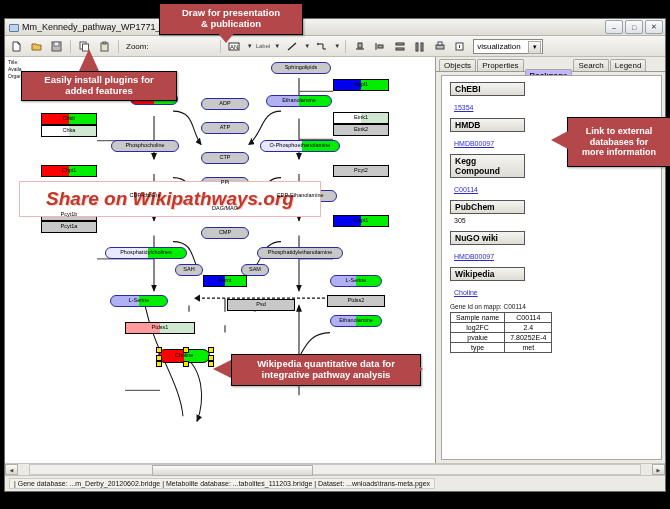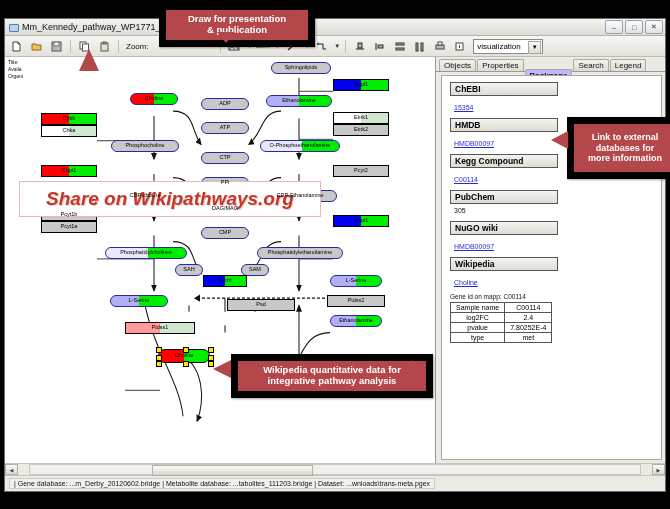--- a/index.html
+++ b/index.html
@@ -50,31 +50,31 @@
   
   .node{position:absolute;box-sizing:border-box;display:flex;align-items:center;justify-content:center;
         font-size:5.5px;color:#000;text-align:center;line-height:1;}
   .metab{border:1px solid #2a2aa0;border-radius:9px;background:#c8c8c8;}
   .gene{border:1px solid #000;background:#c8c8c8;}
 
   svg.edges{position:absolute;inset:0;width:430px;height:100%;pointer-events:none;}
 
   
   .callout{position:absolute;background:#b4474a;color:#fff;font-weight:bold;text-align:center;
-           border:7px solid #000000;box-shadow:1px 1px 2px rgba(0,0,0,.35);z-index:50;
+           border:1px solid #000000;box-shadow:1px 1px 2px rgba(0,0,0,.35);z-index:50;
            display:flex;align-items:center;justify-content:center;line-height:1.15;}
   .c-arrow{position:absolute;width:0;height:0;z-index:50;}
 
   
   .tabs{display:flex;align-items:flex-end;height:14px;padding-left:3px;gap:1px;background:#eceae4;border-bottom:1px solid #9b998f;}
   .tab{font-size:8px;padding:1px 4px;border:1px solid #a9a79f;border-bottom:none;background:linear-gradient(#f2f1ec,#dedcd4);
        color:#111;border-radius:2px 2px 0 0;}
   .tab.active{background:#c4b5fd;font-weight:bold;padding-bottom:2px;position:relative;top:11px;}
   .bp{flex:1;background:#fff;margin:3px 3px 3px 5px;border:1px solid #a9a79f;overflow:hidden;position:relative;padding:6px 0 0 8px;}
-  .bp-hdr{width:108px;border:1px solid #555;background:linear-gradient(#f4f4f1,#dedcd4);font-size:8.5px;font-weight:bold;
+  .bp-hdr{width:75px;border:1px solid #555;background:linear-gradient(#f4f4f1,#dedcd4);font-size:8.5px;font-weight:bold;
           padding:1px 4px;box-sizing:border-box;color:#000;}
   .bp-val{font-size:7px;color:#111;margin:3px 0 7px 4px;}
   .bp-link{font-size:7px;color:#2a2ad0;text-decoration:underline;margin:3px 0 7px 4px;display:inline-block;}
   .exp-title{font-size:8.5px;font-weight:bold;color:#000;margin:2px 0 6px 0;}
   .geneid{font-size:6.5px;color:#111;margin-bottom:2px;}
   table.expr{border-collapse:collapse;font-size:7px;}
   table.expr td{border:1px solid #555;padding:1px 5px;text-align:center;color:#000;}
 
   
   .hscroll{height:11px;background:#eceae4;border-top:1px solid #c6c4bc;display:flex;align-items:center;}
@@ -458,20 +458,24 @@
   <div class="status">
     <div class="cell">| Gene database: ...m_Derby_20120602.bridge | Metabolite database: ...tabolites_111203.bridge | Dataset: ...wnloads\trans-meta.pgex</div>
   </div>
 
   <div class="callout" style="left:154px;top:-16px;width:134px;height:30px;font-size:9.5px;padding:0 4px;">
     <span style="white-space:pre-line">Draw for presentation
 &amp; publication</span>
   </div>
   <div class="c-arrow" style="left:212px;top:13px;border-left:9px solid transparent;border-right:9px solid transparent;border-top:11px solid #b4474a;"></div>
 
+  <div class="callout" style="left:16px;top:52px;width:146px;height:28px;font-size:9.5px;padding:0 4px;">
+    <span style="white-space:pre-line">Easily install plugins for
+added features</span>
+  </div>
   <div class="c-arrow" style="left:74px;top:30px;border-left:10px solid transparent;border-right:10px solid transparent;border-bottom:22px solid #b4474a;"></div>
 
   <div class="callout" style="left:562px;top:98px;width:96px;height:48px;font-size:9px;padding:0 3px;">
     <span style="white-space:pre-line">Link  to external
 databases  for
 more information</span>
   </div>
   <div class="c-arrow" style="left:546px;top:112px;border-top:9px solid transparent;border-bottom:9px solid transparent;border-right:17px solid #b4474a;"></div>
 
   <div class="callout" style="left:226px;top:335px;width:180px;height:30px;font-size:9.5px;padding:0 4px;">

